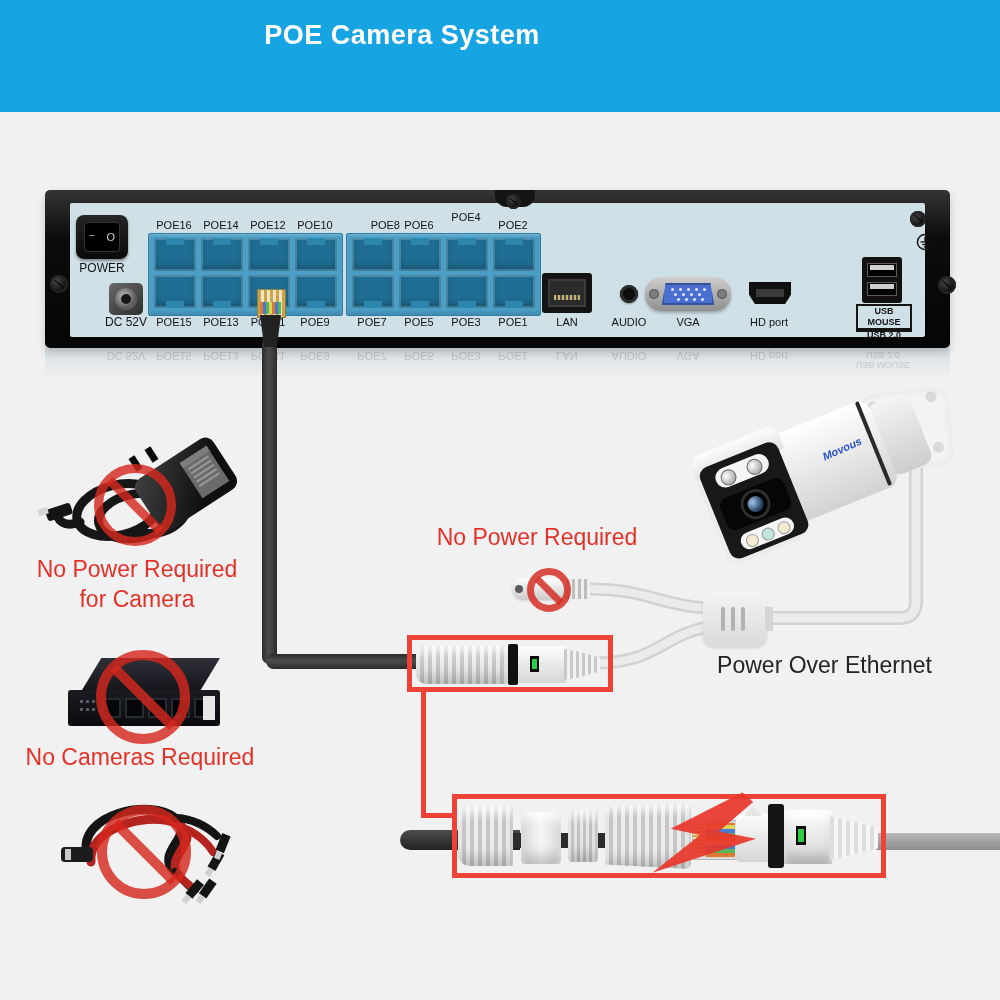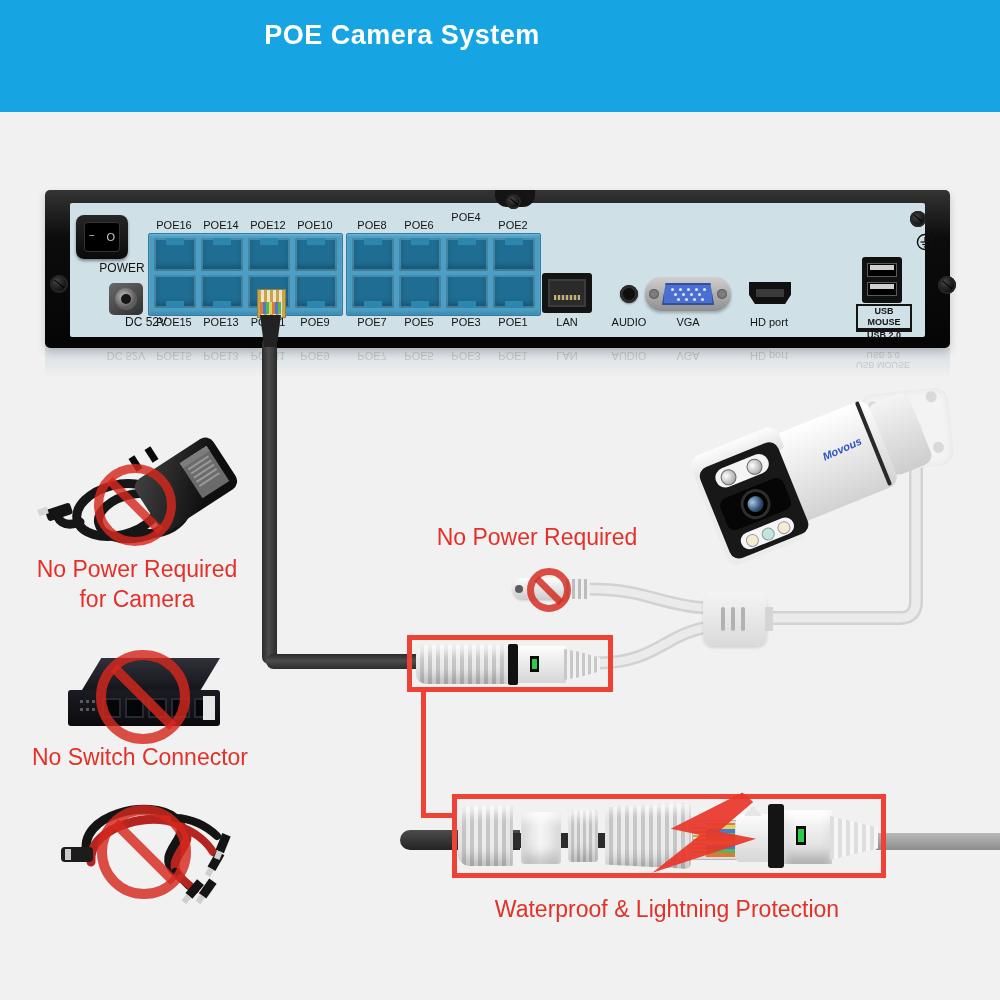--- a/index.html
+++ b/index.html
@@ -17,21 +17,21 @@
   
   .nvr{left:45px;top:190px;width:905px;height:158px;z-index:1;border-radius:5px;
        background:linear-gradient(180deg,#343434,#0c0c0c 30%,#050505);box-shadow:0 4px 8px rgba(0,0,0,.18);}
   .nvr-face{left:25px;top:13px;width:855px;height:134px;background:#cfe0e7;border-radius:2px;}
   .notch{left:450px;top:0;width:40px;height:17px;background:#141414;border-radius:0 0 12px 12px;}
   .screw{border-radius:50%;background:radial-gradient(circle at 36% 34%,#454545,#0d0d0d 68%);
          box-shadow:inset 0 0 0 2px #262626;}
   .screw::after{content:"";position:absolute;left:18%;top:46%;width:64%;height:8%;
                 background:#000;transform:rotate(40deg);}
   .label{position:absolute;color:#141414;font-size:11px;text-align:center;white-space:nowrap;}
-  .label.big{font-size:12px;margin-left:20px;}
+  .label.big{font-size:12px;}
 
   .rocker{left:6px;top:12px;width:52px;height:44px;background:linear-gradient(180deg,#262626,#0a0a0a);
           border-radius:8px;box-shadow:0 2px 3px rgba(0,0,0,.4);}
   .rocker-in{left:8px;top:7px;width:36px;height:30px;background:#000;border-radius:4px;
              box-shadow:inset 0 0 0 1px #333;color:#cfcfcf;font-size:10px;}
   .rocker-in .dash{position:absolute;left:5px;top:8px;}
   .rocker-in .oo{position:absolute;right:5px;top:9px;font-size:11px;}
   .dcjack{left:39px;top:80px;width:34px;height:32px;background:linear-gradient(145deg,#6a6a6a,#2e2e2e);
           border-radius:5px;}
   .dcjack::before{content:"";position:absolute;left:6px;top:5px;width:22px;height:22px;border-radius:50%;
@@ -187,21 +187,21 @@
         </div>
       </div>
       <div class="label big" style="left:2px;top:58px;width:60px;">POWER</div>
       <div class="abs dcjack"></div>
       <div class="label big" style="left:26px;top:112px;width:60px;">DC 52V</div>
 
       <div class="label" style="left:76px;top:16px;width:56px;">POE16</div>
       <div class="label" style="left:123px;top:16px;width:56px;">POE14</div>
       <div class="label" style="left:170px;top:16px;width:56px;">POE12</div>
       <div class="label" style="left:217px;top:16px;width:56px;">POE10</div>
-      <div class="label" style="left:274px;top:16px;width:56px;">POE8</div>
+      <div class="label" style="left:274px;top:16px;width:56px;text-align:right;">POE8</div>
       <div class="label" style="left:321px;top:16px;width:56px;">POE6</div>
       <div class="label" style="left:368px;top:8px;width:56px;">POE4</div>
       <div class="label" style="left:415px;top:16px;width:56px;">POE2</div>
 
       <div class="abs port-grid" style="left:78px;top:30px;width:193px;height:81px;">
           <div class="port" style="left: 5px; top: 4px;"></div>
           <div class="port" style="left: 52px; top: 4px;"></div>
           <div class="port" style="left: 99px; top: 4px;"></div>
           <div class="port" style="left: 146px; top: 4px;"></div>
           <div class="port low" style="left: 5px; top: 41px;"></div>
@@ -348,20 +348,21 @@
           <div class="cam-lens"></div>
         </div>
         <div class="cam-pill" style="left:14px;top:76px;width:56px;height:17px;">
           <span class="led" style="left:5px;top:3px;width:11px;height:11px;background:#f3ecd2;border:1px solid #999;"></span>
           <span class="led" style="left:22px;top:3px;width:11px;height:11px;background:#bfe6e0;border:1px solid #999;"></span>
           <span class="led" style="left:39px;top:3px;width:11px;height:11px;background:#f3ecd2;border:1px solid #999;"></span>
         </div>
       </div>
     </div>
   </div>
+  <div class="abs t-dark" style="left:712px;top:652px;width:225px;">Power Over Ethernet</div>
 
   <div class="abs redline-v"></div>
   <div class="abs redline-h"></div>
 
   <div class="abs redbox" style="left:452px;top:794px;width:424px;height:74px;"></div>
   <div class="abs" style="left:400px;top:830px;width:120px;height:20px;border-radius:10px 0 0 10px;z-index:3;
        background:linear-gradient(180deg,#4c4c4c,#232323);"></div>
   <div class="abs" style="left:510px;top:833px;width:110px;height:15px;background:#2c2c2c;z-index:3;"></div>
   <div class="abs rib shade" style="left:458px;top:806px;width:55px;height:60px;border-radius:12px 2px 2px 12px;z-index:4;"></div>
   <div class="abs shade" style="left:521px;top:812px;width:40px;height:52px;border-radius:4px;z-index:4;
@@ -385,21 +386,20 @@
     <div class="ledwin" style="left:12px;top:16px;width:10px;height:19px;"></div>
   </div>
   <div class="abs" style="left:830px;top:816px;width:48px;height:44px;z-index:4;
        background:repeating-linear-gradient(90deg,#dedede 0 4px,#f6f6f6 4px 8px);
        clip-path:polygon(0 0,38% 10%,100% 26%,100% 74%,38% 90%,0 100%);"></div>
   <div class="abs" style="left:876px;top:833px;width:124px;height:17px;z-index:3;
        background:linear-gradient(180deg,#b8b8b8,#8d8d8d);"></div>
   <svg class="abs bolt" style="left:652px;top:786px;" width="110" height="100" viewBox="0 0 110 100">
     <polygon points="84,2 18,48 48,50 6,94 104,46 66,44 96,10" fill="#e8362b" opacity="0.92" transform="rotate(8 55 50)"></polygon>
   </svg>
-  <div class="abs t-red" style="left:467px;top:896px;width:400px;">Waterproof &amp; Lightning Protection</div>
 
   <div class="abs vignette" style="left:40px;top:448px;width:200px;height:115px;z-index:3;">
     <svg width="200" height="115" viewBox="0 0 200 115">
       <g fill="none" stroke="#161616" stroke-width="9" stroke-linecap="round">
         <ellipse cx="78" cy="62" rx="42" ry="25" transform="rotate(-14 78 62)"></ellipse>
         <ellipse cx="96" cy="68" rx="38" ry="22" transform="rotate(-11 96 68)"></ellipse>
         <path d="M40 74 C 24 80 16 72 18 64"></path>
         <path d="M148 52 C 150 76 122 90 98 84"></path>
       </g>
     </svg>
@@ -421,21 +421,21 @@
       <span class="sw-led"></span>
       <span class="sw-port" style="left:34px;"></span>
       <span class="sw-port" style="left:57px;"></span>
       <span class="sw-port" style="left:80px;"></span>
       <span class="sw-port" style="left:103px;"></span>
       <span class="sw-port" style="left:126px;"></span>
       <span class="sw-sticker"></span>
     </div>
     <div class="abs ban" style="left:34px;top:-2px;width:74px;height:74px;--bw:10px;border-width:10px;"></div>
   </div>
-  <div class="abs t-red" style="left:15px;top:744px;width:250px;">No Switch Connector</div>
+  <div class="abs t-red" style="left:15px;top:744px;width:250px;">No Cameras Required</div>
 
   <div class="abs vignette" style="left:55px;top:792px;width:190px;height:118px;z-index:3;">
     <svg width="190" height="118" viewBox="0 0 190 118">
       <g fill="none" stroke-linecap="round">
         <path d="M32 62 C 22 22 96 6 120 26 C 142 44 98 60 120 80" stroke="#141414" stroke-width="9"></path>
         <path d="M36 70 C 32 32 108 16 128 36 C 144 52 106 66 126 86" stroke="#b5241f" stroke-width="9"></path>
         <path d="M120 80 L 134 94" stroke="#141414" stroke-width="8"></path>
         <path d="M126 86 L 140 98" stroke="#b5241f" stroke-width="8"></path>
         <path d="M128 36 C 140 40 152 50 158 60" stroke="#b5241f" stroke-width="8"></path>
         <path d="M120 26 C 136 26 152 34 162 44" stroke="#141414" stroke-width="8"></path>

